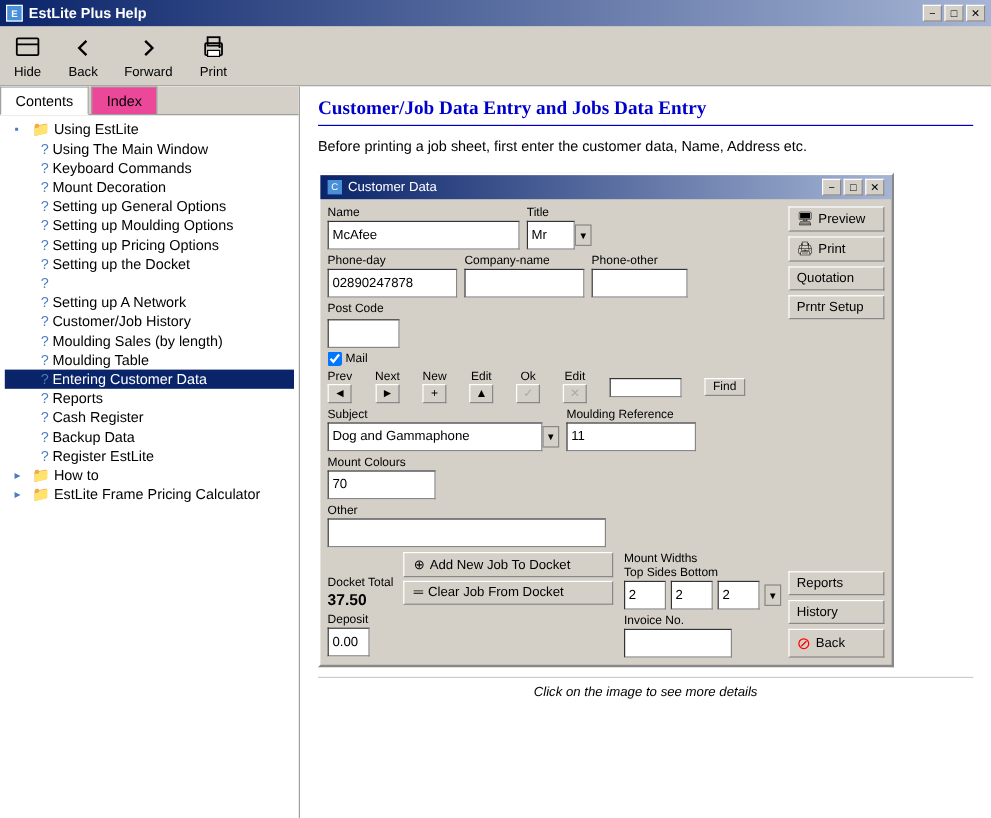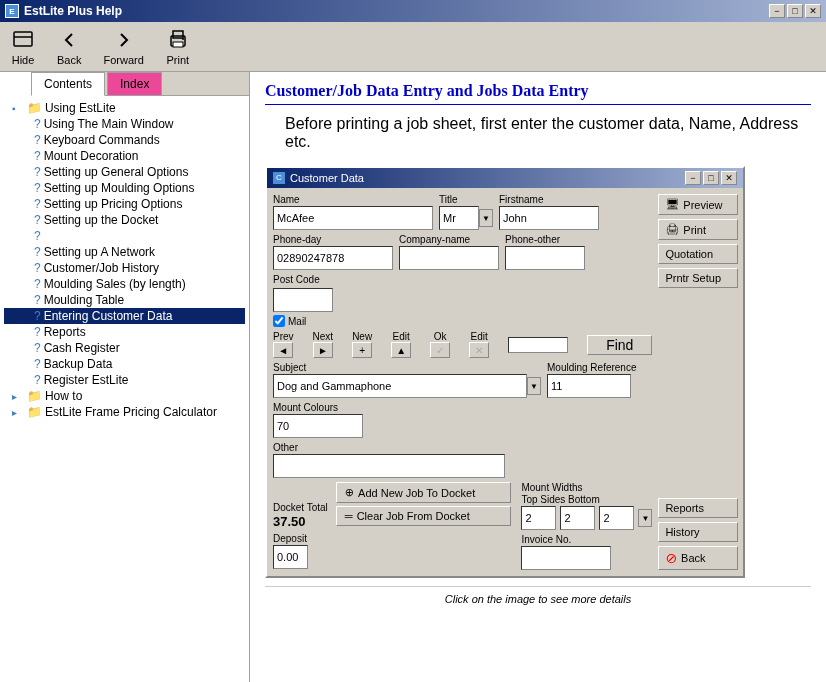--- a/index.html
+++ b/index.html
@@ -99,21 +99,20 @@
       background: white;
       border-right: 1px solid #a0a0a0;
       display: flex;
       flex-direction: column;
       overflow: hidden;
     }
     .tab-bar {
       display: flex;
       background: #d4d0c8;
       border-bottom: 1px solid #a0a0a0;
-      margin-left: 31px;
     }
     .tab {
       padding: 4px 12px;
       cursor: pointer;
       font-size: 12px;
       border: 1px solid #a0a0a0;
       border-bottom: none;
       background: #ec4899;
       margin-right: 2px;
     }
@@ -161,24 +160,23 @@
     .page-title {
       color: #0000cc;
       font-size: 16px;
       font-weight: bold;
       border-bottom: 1px solid #0000cc;
       padding-bottom: 4px;
       margin-bottom: 10px;
       font-family: Liberation Serif, serif;
     }
     .intro-text {
-      font-size: 16px;
+      font-size: 12px;
       margin-bottom: 15px;
       color: #000;
-      margin-left: 20px;
     }
 
     
     .dialog {
       background: #d4d0c8;
       border: 2px solid #888;
       border-top-color: #fff;
       border-left-color: #fff;
       width: 480px;
       position: relative;
@@ -307,22 +305,22 @@
       cursor: pointer;
       display: flex;
       align-items: center;
       justify-content: center;
     }
     .nav-find {
       background: #d4d0c8;
       border: 1px solid #888;
       border-top-color: #fff;
       border-left-color: #fff;
-      padding: 1px 18px;
-      font-size: 14px;
+      padding: 1px 6px;
+      font-size: 10px;
       cursor: pointer;
     }
     .nav-input {
       border: 1px solid #888;
       border-top-color: #333;
       border-left-color: #333;
       background: white;
       height: 16px;
       width: 60px;
     }
@@ -542,30 +540,26 @@
               <span class="field-label">Name</span>
               <input class="field-input wide" type="text" value="McAfee" style="">
             </div>
             <div class="field-group">
               <span class="field-label">Title</span>
               <div style="display:flex;align-items:center;">
                 <input class="field-input" style="width: 40px;" type="text" value="Mr">
                 <button style="height:18px;width:14px;font-size:8px;background:#d4d0c8;border:1px solid #888;cursor:pointer;">▼</button>
               </div>
             </div>
-            <div class="field-group">
-              <span class="field-label">Firstname</span>
-              <input class="field-input medium" style="width: 100px;" type="text" value="John">
-            </div>
           </div>
 
           <div class="field-row">
             <div class="field-group">
               <span class="field-label">Phone-day</span>
-              <input class="field-input" style="width: 120px;" type="text" value="02890247878">
+              <input class="field-input" style="width: 108px;" type="text" value="02890247878">
             </div>
             <div class="field-group">
               <span class="field-label">Company-name</span>
               <input class="field-input" style="width: 100px;" type="text" value="">
             </div>
             <div class="field-group">
               <span class="field-label">Phone-other</span>
               <input class="field-input medium" type="text" value="" style="">
             </div>
           </div>
@@ -607,27 +601,27 @@
               <button class="nav-btn" style="color:#aaa;">✕</button>
             </div>
             <input class="nav-input" type="text" value="" style="">
             <button class="nav-find">Find</button>
           </div>
 
           <div class="field-row">
             <div class="field-group">
               <span class="field-label">Subject</span>
               <div style="display:flex;align-items:center;">
-                <input class="field-input" style="width: 254px;" type="text" value="Dog and Gammaphone">
+                <input class="field-input" style="width: 179px;" type="text" value="Dog and Gammaphone">
                 <button style="height:18px;width:14px;font-size:8px;background:#d4d0c8;border:1px solid #888;cursor:pointer;">▼</button>
               </div>
             </div>
             <div class="field-group">
               <span class="field-label">Moulding Reference</span>
-              <input class="field-input" style="width: 84px;" type="text" value="11">
+              <input class="field-input" style="width: 108px;" type="text" value="11">
             </div>
           </div>
 
           <div class="field-row">
             <div class="field-group">
               <span class="field-label">Mount Colours</span>
               <input class="field-input" style="width: 90px;" type="text" value="70">
             </div>
           </div>
 

